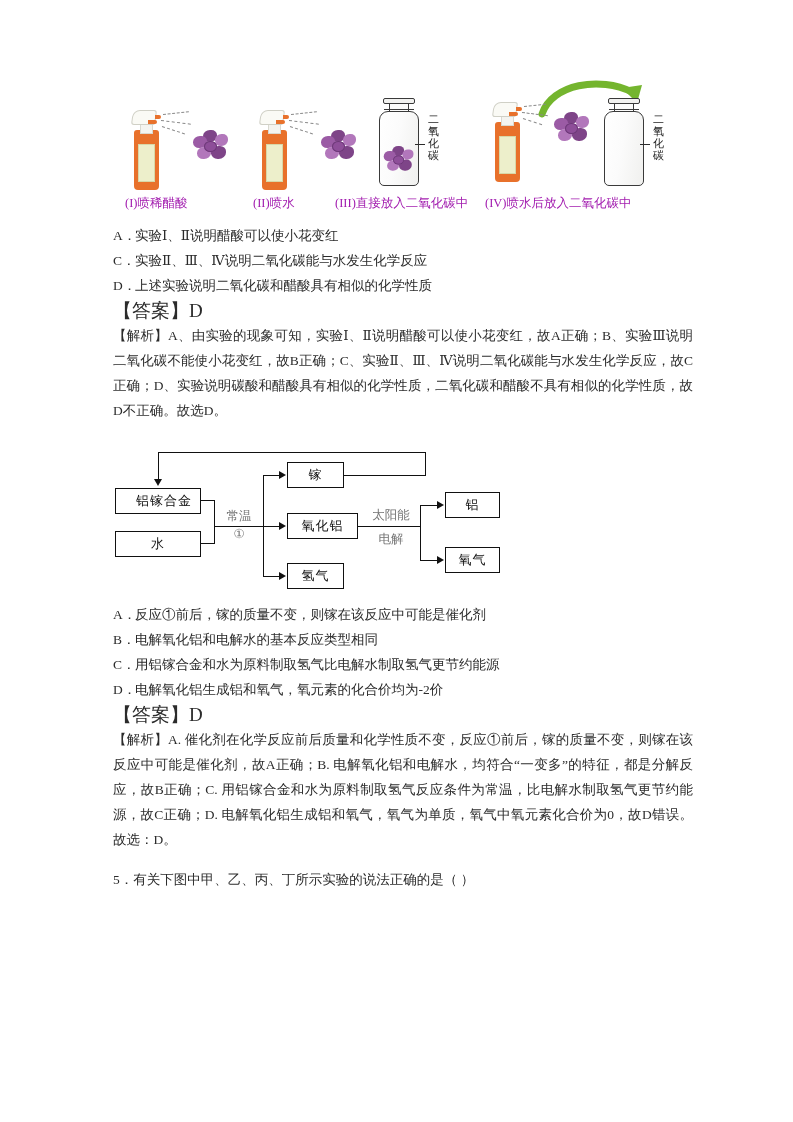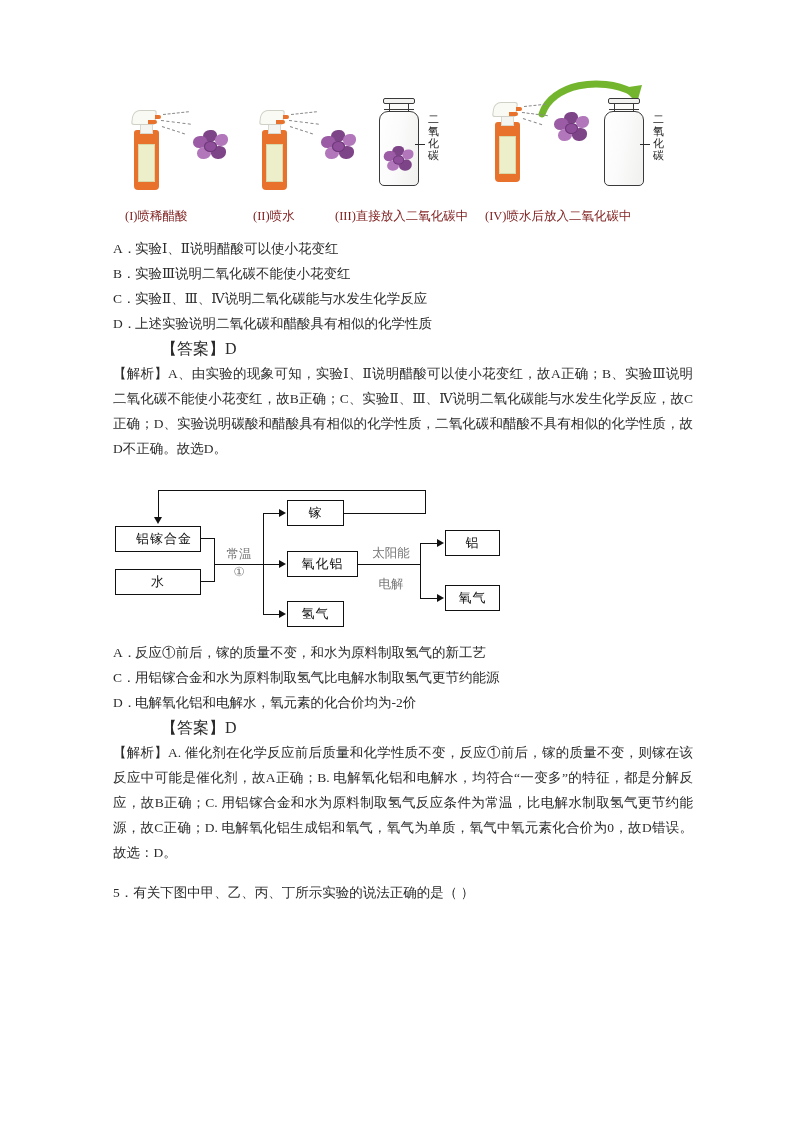--- a/index.html
+++ b/index.html
@@ -185,40 +185,39 @@
 
   .green-arrow {
     position: absolute;
     pointer-events: none;
   }
 
   .caption-row {
     position: relative;
     height: 20px;
     width: 580px;
-    margin-top: 18px;
+    margin-top: 5px;
     font-size: 12.5px;
-    color: #7f1d1d;
+    color: #a21caf;
   }
   .caption-row .cap {
     position: absolute;
     white-space: nowrap;
   }
 
   
   .opt {
     font-size: 13.5px;
     line-height: 25px;
     white-space: nowrap;
   }
   .opt .mark { display: inline-block; width: 22px; }
   .ans {
-    font-size: 16px;
+    font-size: 19px;
     line-height: 25px;
-    margin-left: 48px;
   }
   .para {
     font-size: 13.5px;
     line-height: 25px;
     text-align: justify;
     text-justify: inter-ideograph;
   }
   .qtext {
     font-size: 13.5px;
     line-height: 25.5px;
@@ -393,23 +392,20 @@
       <div class="cap" style="left:222px;">(III)直接放入二氧化碳中</div>
       <div class="cap" style="left:372px;">(IV)喷水后放入二氧化碳中</div>
     </div>
 
     <div class="gap-sm"></div>
 
     <div class="opt">
       <span class="mark">A．</span><span>实验Ⅰ、Ⅱ说明醋酸可以使小花变红</span>
     </div>
     <div class="opt">
-      <span class="mark">B．</span><span>实验Ⅲ说明二氧化碳不能使小花变红</span>
-    </div>
-    <div class="opt">
       <span class="mark">C．</span><span>实验Ⅱ、Ⅲ、Ⅳ说明二氧化碳能与水发生化学反应</span>
     </div>
     <div class="opt">
       <span class="mark">D．</span><span>上述实验说明二氧化碳和醋酸具有相似的化学性质</span>
     </div>
 
     <div class="ans">
       <span>【答案】</span><span>D</span>
     </div>
 
@@ -445,36 +441,39 @@
       <div class="arrowhead arrow-right" style="left:164px; top:120px;"></div>
 
       <div class="fline" style="left:229px; top:23px;  width:82px; height:1px;"></div>
       <div class="fline" style="left:310px; top:0px;   width:1px;  height:24px;"></div>
       <div class="fline" style="left:43px;  top:0px;   width:268px;height:1px;"></div>
       <div class="fline" style="left:43px;  top:0px;   width:1px;  height:27px;"></div>
       <div class="arrowhead arrow-down" style="left:39px; top:27px;"></div>
 
       <div class="fline" style="left:243px; top:74px;  width:63px; height:1px;"></div>
       <div class="flabel" style="left:248px; top:56px; width:56px;">太阳能</div>
-      <div class="flabel" style="left:248px; top:87px; width:56px;">电解</div>
+      <div class="flabel" style="left:248px; top:80px; width:56px;">电解</div>
       <div class="fline" style="left:305px; top:53px;  width:1px;  height:55px;"></div>
       <div class="fline" style="left:305px; top:53px;  width:17px; height:1px;"></div>
       <div class="fline" style="left:305px; top:108px; width:17px; height:1px;"></div>
       <div class="arrowhead arrow-right" style="left:322px; top:49px;"></div>
       <div class="arrowhead arrow-right" style="left:322px; top:104px;"></div>
     </div>
 
     <div class="opt">
-      <span class="mark">A．</span><span>反应①前后，镓的质量不变，和水为原料制取氢气的新工艺</span>
+      <span class="mark">A．</span><span>反应①前后，镓的质量不变，则镓在该反应中可能是催化剂</span>
+    </div>
+    <div class="opt">
+      <span class="mark">B．</span><span>电解氧化铝和电解水的基本反应类型相同</span>
     </div>
     <div class="opt">
       <span class="mark">C．</span><span>用铝镓合金和水为原料制取氢气比电解水制取氢气更节约能源</span>
     </div>
     <div class="opt">
-      <span class="mark">D．</span><span>电解氧化铝和电解水，氧元素的化合价均为-2价</span>
+      <span class="mark">D．</span><span>电解氧化铝生成铝和氧气，氧元素的化合价均为-2价</span>
     </div>
 
     <div class="ans">
       <span>【答案】</span><span>D</span>
     </div>
 
     <div class="para">【解析】A. 催化剂在化学反应前后质量和化学性质不变，反应①前后，镓的质量不变，则镓在该反应中可能是催化剂，故A正确；B. 电解氧化铝和电解水，均符合“一变多”的特征，都是分解反应，故B正确；C. 用铝镓合金和水为原料制取氢气反应条件为常温，比电解水制取氢气更节约能源，故C正确；D. 电解氧化铝生成铝和氧气，氧气为单质，氧气中氧元素化合价为0，故D错误。故选：D。</div>
 
     <div class="gap-md"></div>
 

